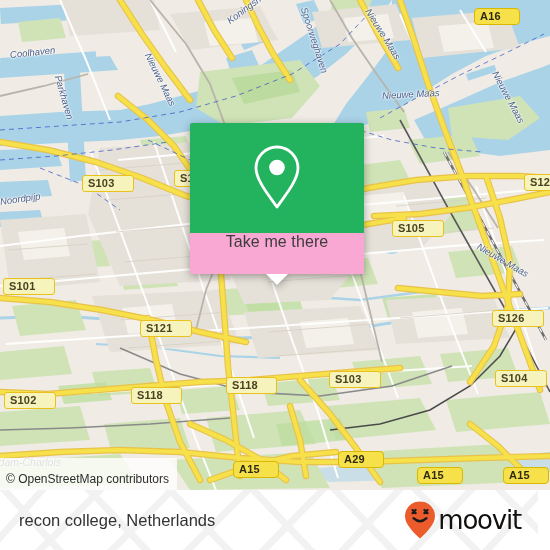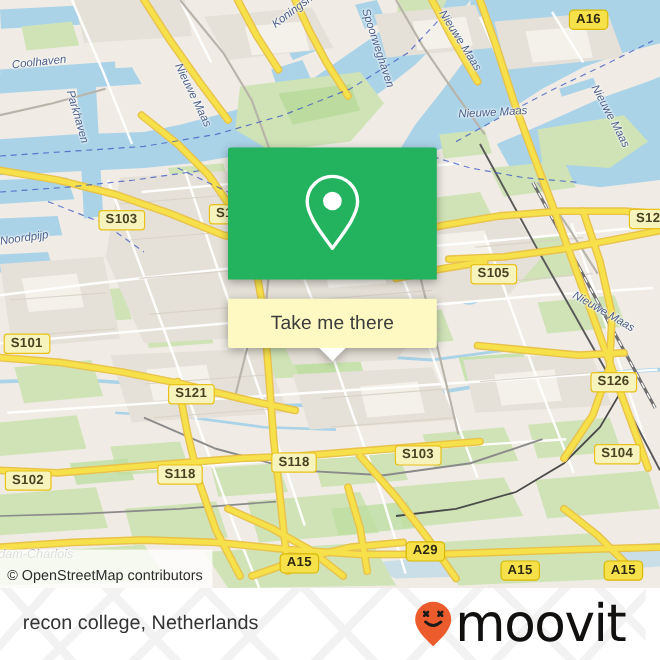--- a/index.html
+++ b/index.html
@@ -20,21 +20,21 @@
   
   .shield{
     position:absolute;
     background:#f7f3bd;
     border:1.6px solid #e8c21a;
     border-radius:3px;
     color:#4a4222;
     font-size:11px;
     font-weight:bold;
     letter-spacing:.2px;
-    padding:1px 5px 2px 5px;
+    padding:1px 18px 2px 5px;
     line-height:12px;
     white-space:nowrap;
     box-sizing:border-box;
     font-family:"Liberation Sans",sans-serif;
   }
   .shield.motorway{
     background:#f7e14a;
     border-color:#d9b800;
     color:#2e2a12;
     border-radius:4px;
@@ -74,24 +74,23 @@
   
   .popup{
     position:absolute;left:190px;top:123px;width:174px;
     filter:drop-shadow(0 2px 4px rgba(0,0,0,.35));
   }
   .popup-top{
     background:#23b35f;height:110px;border-radius:2px 2px 0 0;
     display:flex;align-items:center;justify-content:center;
   }
   .popup-bottom{
-    background:#fef9c3;height:41px;border-radius:0 0 2px 2px;
-    display:flex;align-items:center;justify-content:center;
+    background:#f9a8d4;height:41px;border-radius:0 0 2px 2px;
+    display:flex;align-items:flex-start;justify-content:center;
     position:relative;
-    margin-top:16px;
   }
   .popup-label{
     color:#3c3c3c;font-size:16px;letter-spacing:.1px;
     font-family:"Liberation Sans",sans-serif;
   }
   .popup-tail{
     position:absolute;left:50%;bottom:-11px;width:0;height:0;margin-left:-11px;
     border-left:11px solid transparent;
     border-right:11px solid transparent;
     border-top:11px solid #ffffff;
@@ -106,21 +105,21 @@
   .footer-title{
     position:absolute;left:19px;top:50%;transform:translateY(-50%);
     font-size:16.5px;color:#333333;white-space:nowrap;
     font-family:"Liberation Sans",sans-serif;
   }
   .brand{
     position:absolute;right:17px;top:50%;transform:translateY(-50%);
     display:flex;align-items:center;gap:1px;
   }
   .brand-word{
-    font-size:43px;color:#12100e;letter-spacing:-1.2px;line-height:33px;
+    font-size:26px;color:#12100e;letter-spacing:-1.2px;line-height:33px;
     font-family:"DejaVu Sans",sans-serif;font-weight:400;
   }
 </style>
 </head>
 <body>
 
 <div id="app">
 
   <div class="map">
 

